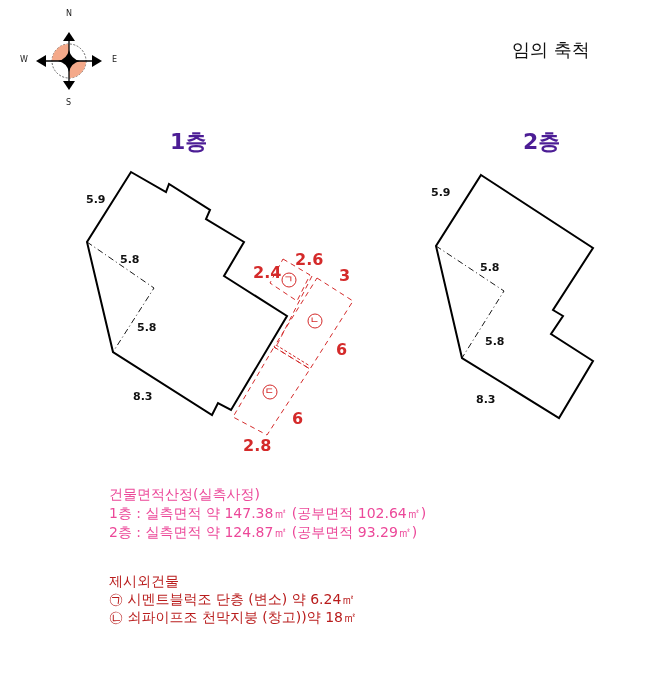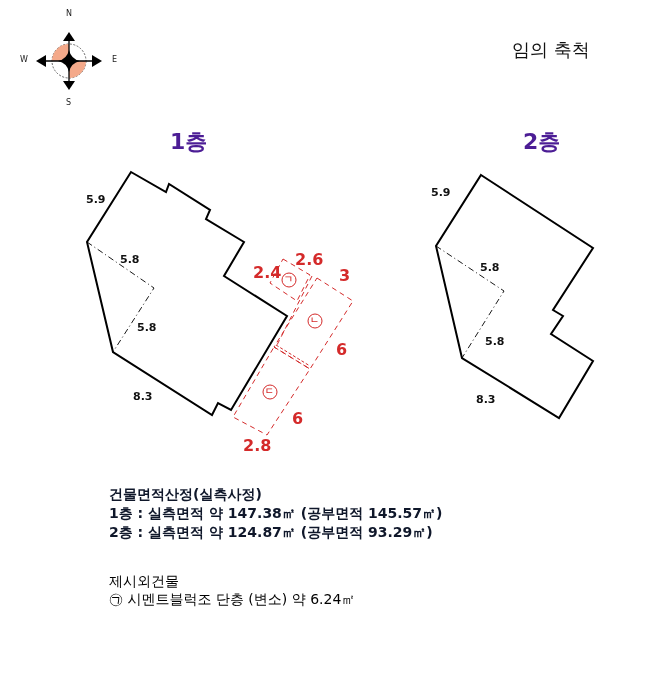--- a/index.html
+++ b/index.html
@@ -4,22 +4,22 @@
 <style>
   html,body{margin:0;padding:0;background:#fff;}
   body{width:646px;height:700px;position:relative;overflow:hidden;font-family:"DejaVu Sans","Liberation Sans",sans-serif;}
   svg.canvas{position:absolute;left:0;top:0;}
   .lbl{position:absolute;white-space:nowrap;}
   .scale{left:512px;top:38px;font-size:18px;color:#111;}
   .floor-title{font-size:22px;font-weight:bold;color:#4c1d95;}
   .dim{font-size:11px;font-weight:bold;color:#111;}
   .rdim{font-size:16px;font-weight:bold;color:#d42a2a;}
   .compass-l{font-size:8px;color:#222;}
-  .area-block{position:absolute;left:109px;top:485px;font-size:14px;font-weight:bold;color:#0f172a;line-height:19px;}
-  .extra-block{position:absolute;left:109px;top:572px;font-size:14px;color:#000000;line-height:18px;}
+  .area-block{position:absolute;left:109px;top:485px;font-size:14px;font-weight:normal;color:#ec4899;line-height:19px;}
+  .extra-block{position:absolute;left:109px;top:572px;font-size:14px;color:#b91c1c;line-height:18px;}
 </style>
 </head>
 <body>
 
 <svg class="canvas" width="646" height="700" viewBox="0 0 646 700">
 
   <g>
     <circle cx="69" cy="61" r="17" fill="none" stroke="#444" stroke-width="0.8" stroke-dasharray="2,1.5"></circle>
     <path d="M69,44 A17,17 0 0 0 52,61 L69,61 Z" fill="#f4a98a"></path>
     <path d="M69,78 A17,17 0 0 0 86,61 L69,61 Z" fill="#f4a98a"></path>
@@ -77,20 +77,21 @@
 <span class="lbl rdim" style="left:310px;top:314px;font-size:9px;">ㄴ</span>
 <span class="lbl rdim" style="left:265px;top:385px;font-size:9px;">ㄷ</span>
 
 <span class="lbl dim" style="left:431px;top:186px;">5.9</span>
 <span class="lbl dim" style="left:480px;top:261px;">5.8</span>
 <span class="lbl dim" style="left:485px;top:335px;">5.8</span>
 <span class="lbl dim" style="left:476px;top:393px;">8.3</span>
 
 <div class="area-block">
   <div>건물면적산정(실측사정)</div>
-  <div>1층 : 실측면적 약 147.38㎡ (공부면적 145.57㎡)</div>
+  <div>1층 : 실측면적 약 147.38㎡ (공부면적 102.64㎡)</div>
   <div>2층 : 실측면적 약 124.87㎡ (공부면적  93.29㎡)</div>
 </div>
 
 <div class="extra-block">
   <div>제시외건물</div>
   <div>㉠ 시멘트블럭조 단층 (변소) 약 6.24㎡</div>
+  <div>㉡ 쇠파이프조 천막지붕 (창고))약 18㎡</div>
 </div>
 
 </body></html>

